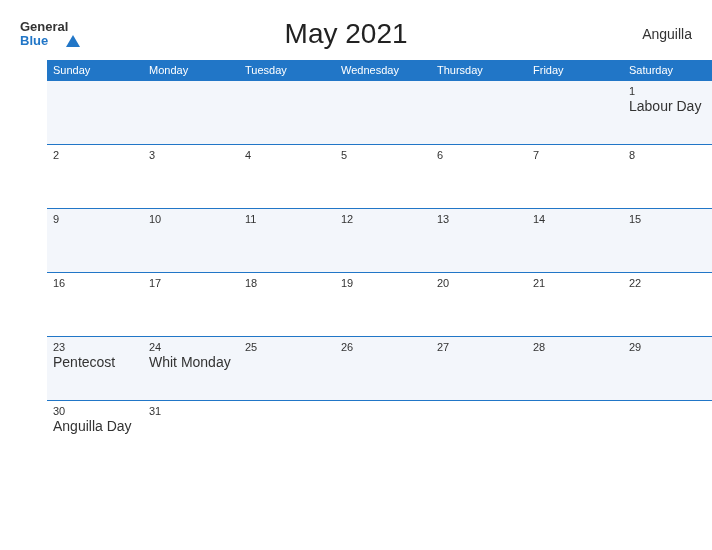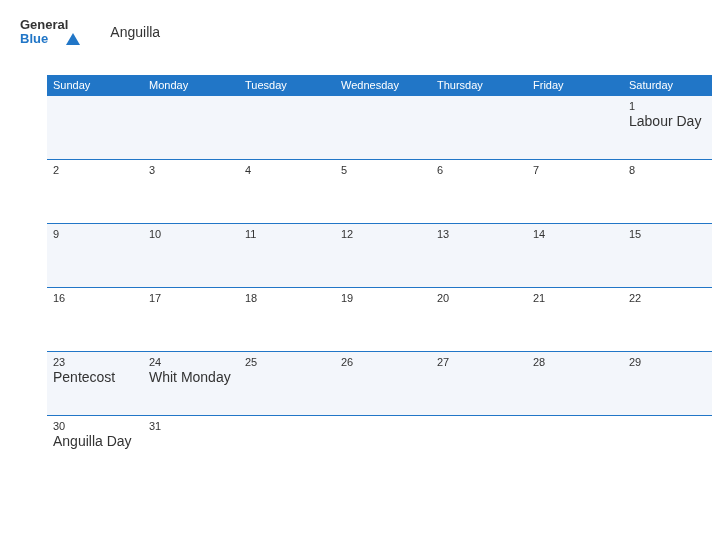--- a/index.html
+++ b/index.html
@@ -13,22 +13,22 @@
     .page {
       width: 712px;
       height: 550px;
       background: #fff;
       padding: 18px 20px 10px 20px;
     }
     
     .header {
       display: flex;
       align-items: center;
-      justify-content: flex-start;
-      margin-bottom: 28px;
+      justify-content: center;
+      margin-bottom: 10px;
     }
     .logo {
       display: flex;
       flex-direction: column;
       line-height: 1.1;
     }
     .logo-general {
       font-size: 13px;
       font-weight: bold;
       color: #333;
@@ -117,20 +117,21 @@
 <div class="page">
 
   <div class="header">
     <div class="logo">
       <span class="logo-general">General</span>
       <span class="logo-blue">
         <span>Blue</span>
         <span class="logo-triangle"></span>
       </span>
     </div>
+    <div class="title">May 2021</div>
     <div class="region">Anguilla</div>
   </div>
 
   <table class="calendar">
     <thead>
       <tr>
         <th>Sunday</th>
         <th>Monday</th>
         <th>Tuesday</th>
         <th>Wednesday</th>

